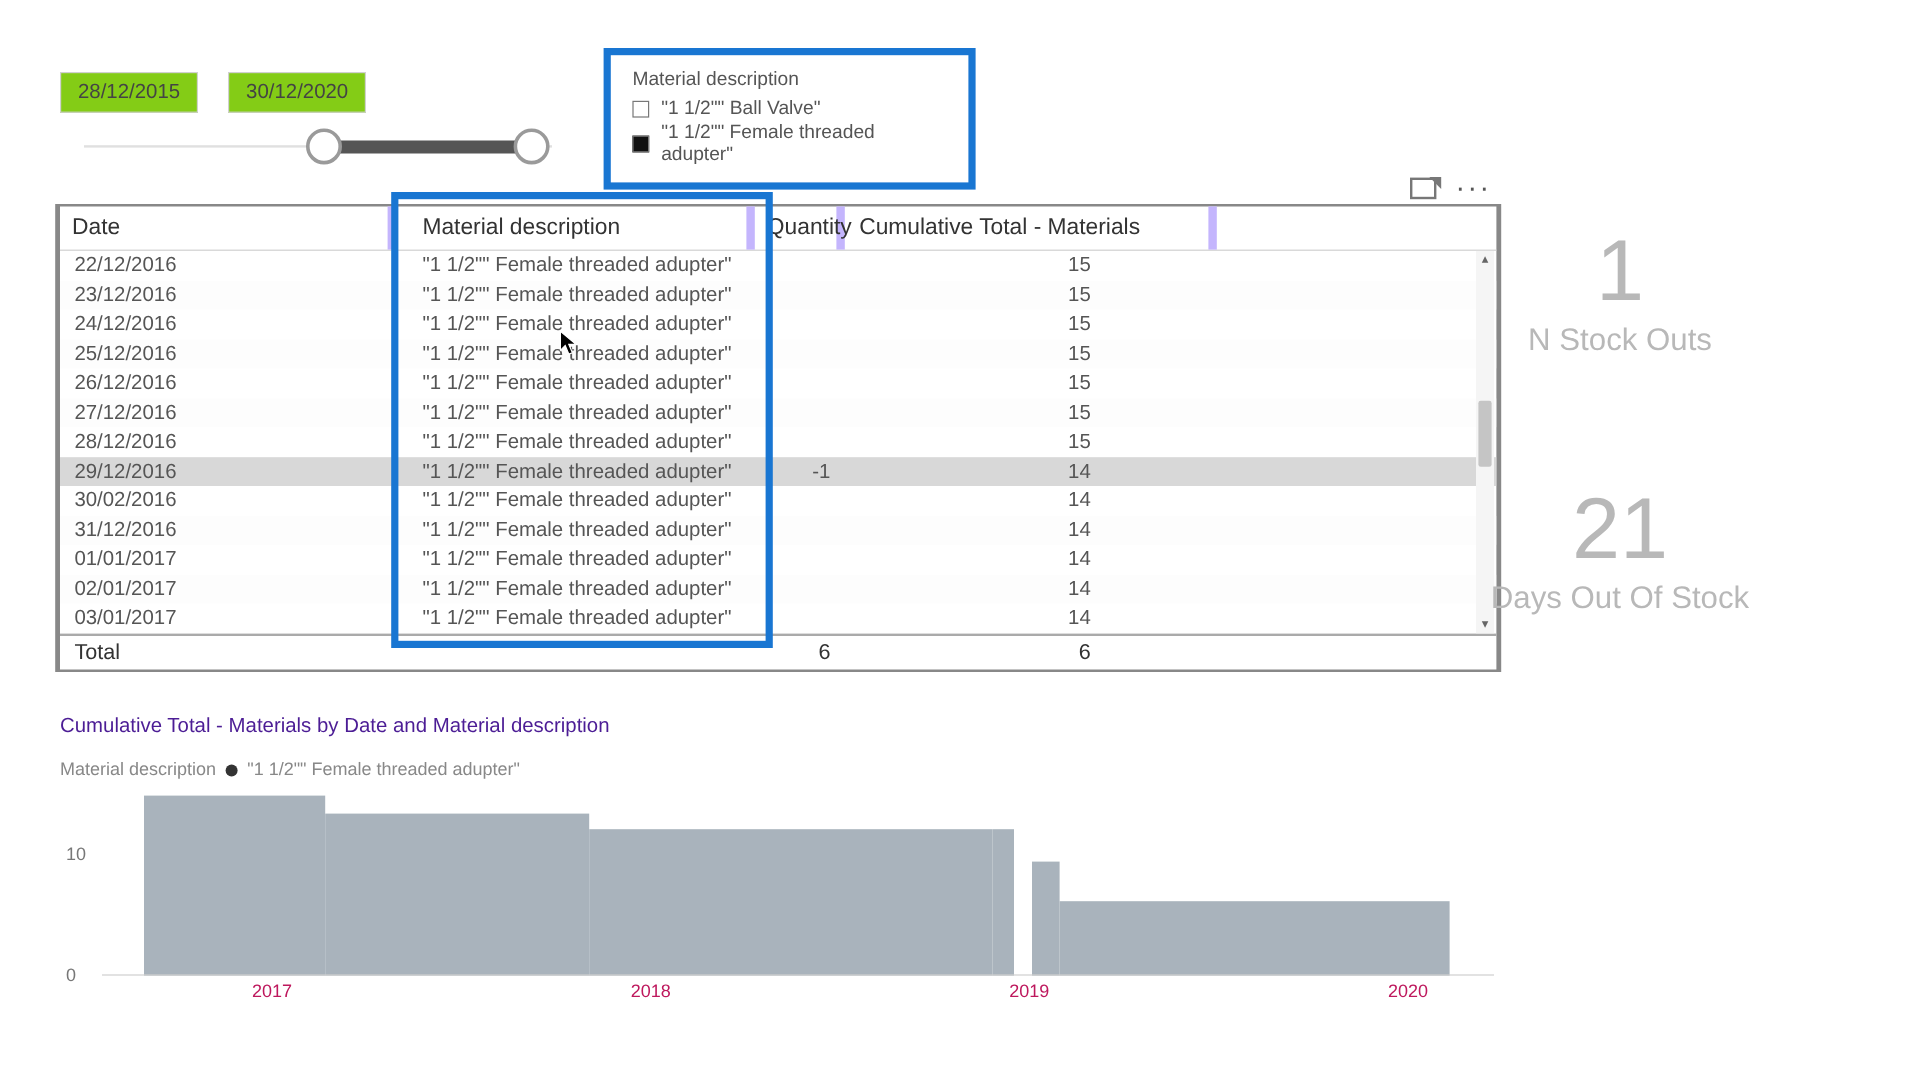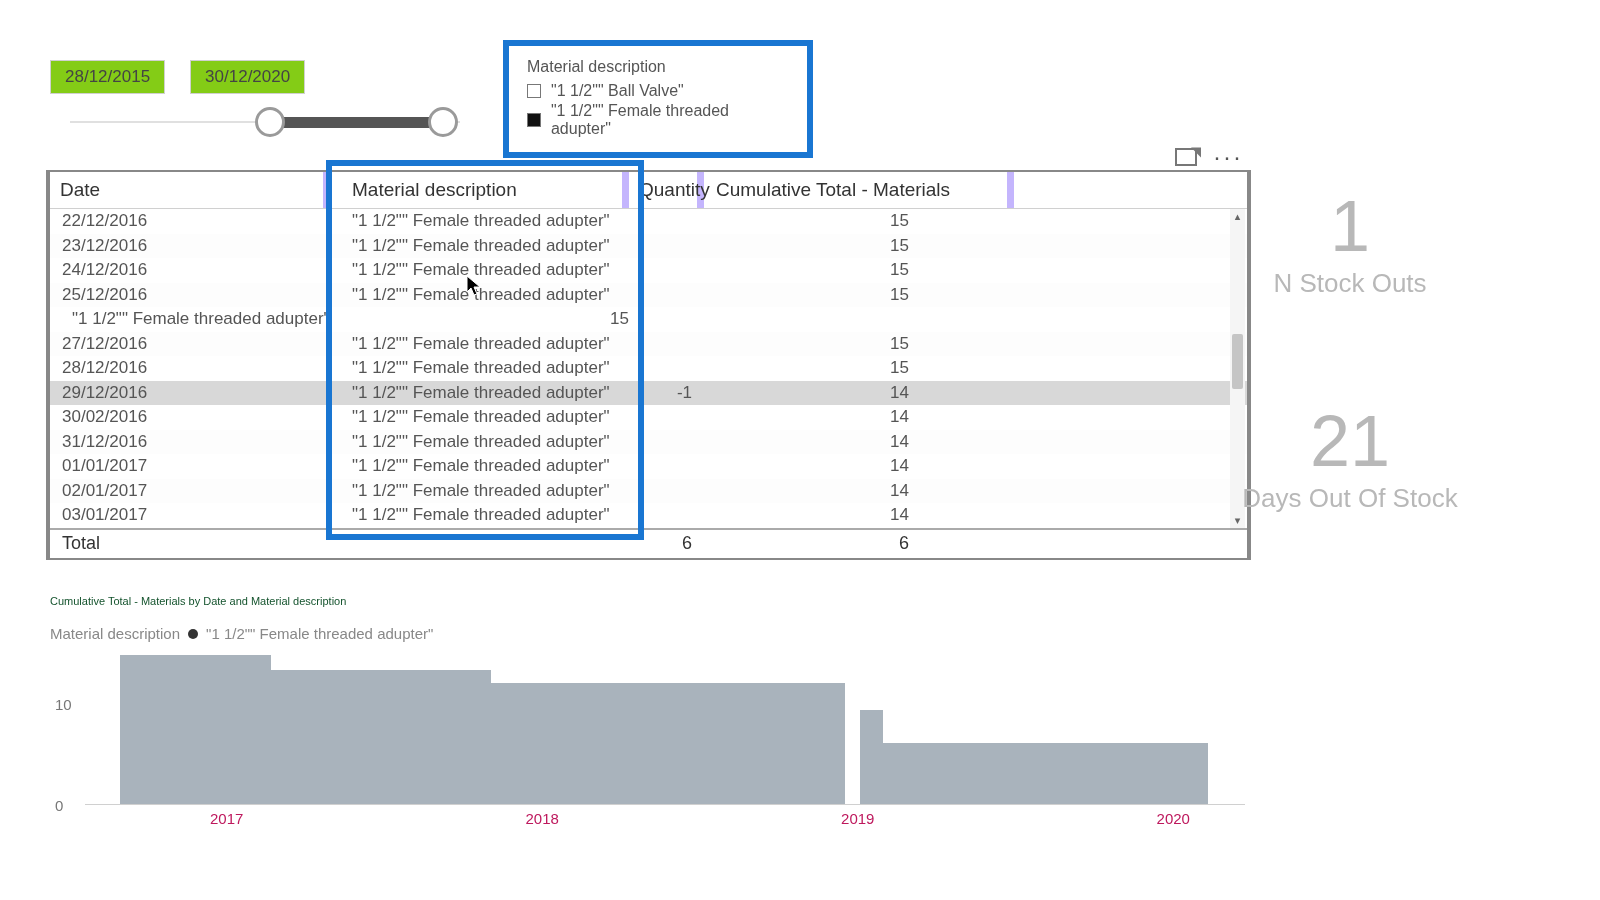--- a/index.html
+++ b/index.html
@@ -224,22 +224,22 @@
   .kpi-num { font-size: 72px; font-weight: 300; line-height: 1; color:#b8b8b8; }
   .kpi-lbl { font-size: 26px; color:#b8b8b8; margin-top: 6px;}
 
   
   .chart-area {
     position: absolute;
     top: 595px; left: 50px;
     width: 1195px;
   }
   .chart-title {
-    font-size: 11px;
-    color: #14532d;
+    font-size: 17px;
+    color: #4c1d95;
     margin-bottom: 18px;
   }
   .legend {
     display: flex; align-items:center;
     gap: 8px;
     font-size: 15px;
     color: #888;
     margin-bottom: 8px;
   }
   .legend .dot {
@@ -348,20 +348,21 @@
           <div class="td col-qty"></div>
           <div class="td col-cum-cell">15</div>
         </div>
         <div class="tr">
           <div class="td col-date">25/12/2016</div>
           <div class="td col-mat">"1 1/2"" Female threaded adupter"</div>
           <div class="td col-qty"></div>
           <div class="td col-cum-cell">15</div>
         </div>
         <div class="tr">
+          <div class="td col-date">26/12/2016</div>
           <div class="td col-mat">"1 1/2"" Female threaded adupter"</div>
           <div class="td col-qty"></div>
           <div class="td col-cum-cell">15</div>
         </div>
         <div class="tr">
           <div class="td col-date">27/12/2016</div>
           <div class="td col-mat">"1 1/2"" Female threaded adupter"</div>
           <div class="td col-qty"></div>
           <div class="td col-cum-cell">15</div>
         </div>

